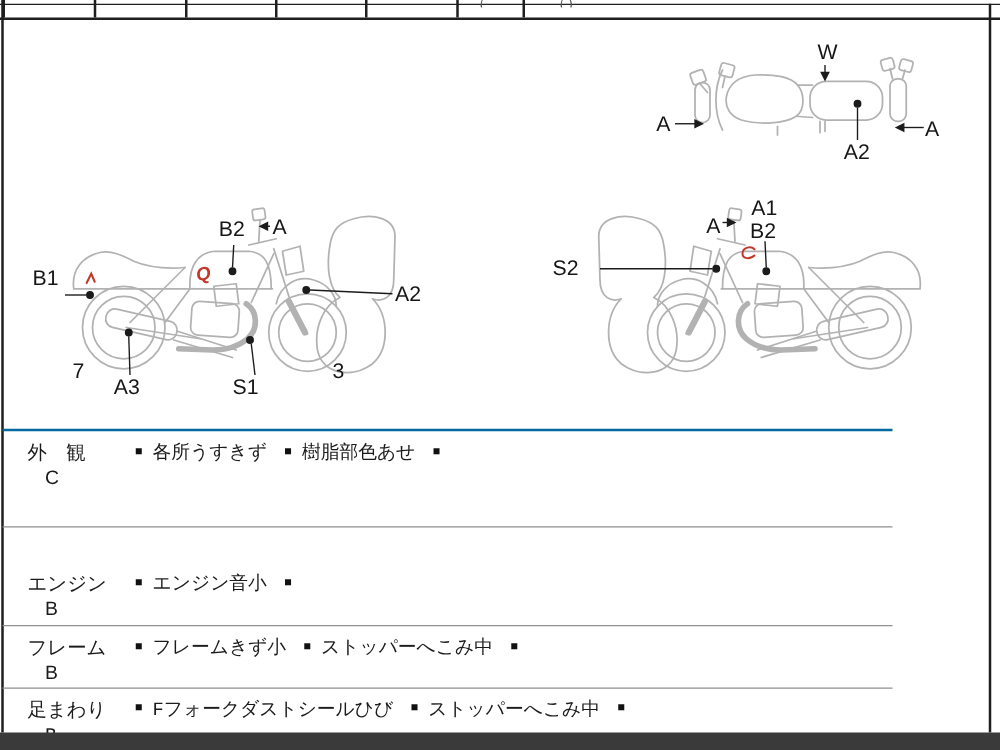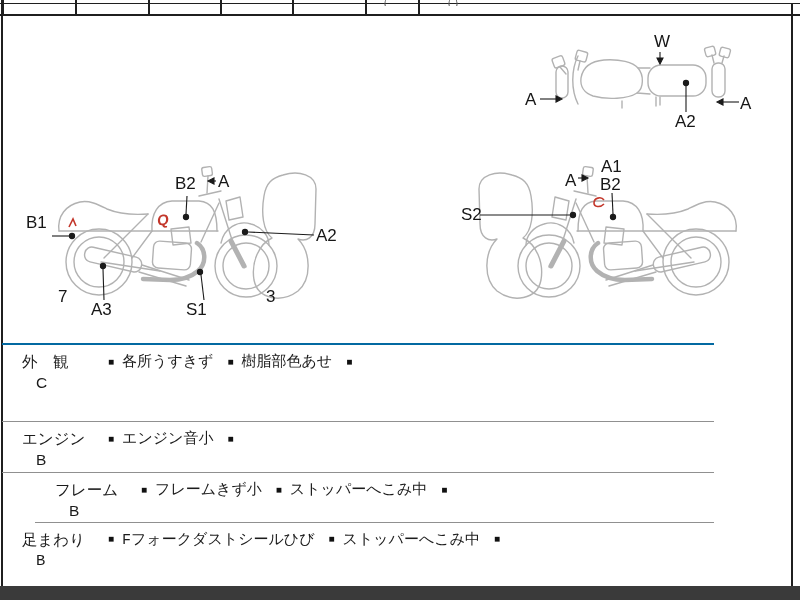--- a/index.html
+++ b/index.html
@@ -15,22 +15,22 @@
   .bottom-bar{position:absolute;left:0;right:0;top:586px;height:14px;background:#3a3a3a;}
   
   .dlabel{position:absolute;font-size:17px;line-height:1;color:#161616;letter-spacing:0;}
   .qmark{position:absolute;left:157px;top:211px;font-size:15px;font-weight:bold;font-style:italic;
          color:#c3372b;transform:rotate(-10deg);}
   svg.art{position:absolute;left:0;top:0;pointer-events:none;}
   
   .ctable{position:absolute;left:2px;top:343px;width:712px;border-top:2px solid #0369a1;}
   .trow{position:relative;border-bottom:1px solid #909090;}
   .trow:nth-child(1){height:76px;}
-  .trow:nth-child(2){height:50px;}
-  .trow:nth-child(3){height:49px;margin-left:33px;}
+  .trow:nth-child(2){height:50px;margin-top:28px;}
+  .trow:nth-child(3){height:49px;}
   .trow:nth-child(4){height:64px;border-bottom:none;font-family:Liberation Mono, monospace;}
   .cat{position:absolute;left:20px;top:7px;font-size:15.5px;}
   .grade{position:absolute;left:34px;top:29px;font-size:15.5px;}
   .items{position:absolute;left:106px;top:7px;display:flex;gap:14px;white-space:nowrap;}
   .item{display:inline-flex;align-items:center;font-size:15px;}
   .bullet{font-size:10px;margin-right:8px;color:#111;}
 </style>
 </head>
 <body>
 
@@ -171,21 +171,21 @@
   <span class="dlabel" style="left:316px;top:227px;">A2</span>
   <span class="dlabel" style="left:58px;top:288px;">7</span>
   <span class="dlabel" style="left:91px;top:301px;">A3</span>
   <span class="dlabel" style="left:186px;top:301px;">S1</span>
   <span class="dlabel" style="left:266px;top:288px;">3</span>
   <span class="qmark">Q</span>
 
   <span class="dlabel" style="left:601px;top:158px;">A1</span>
   <span class="dlabel" style="left:600px;top:176px;">B2</span>
   <span class="dlabel" style="left:565px;top:172px;">A</span>
-  <span class="dlabel" style="left:461px;top:206px;text-align:right;">S2</span>
+  <span class="dlabel" style="left:442px;top:206px;text-align:right;">S2</span>
 
   <div class="ctable">
       <div class="trow">
         <span class="cat">外　観</span>
         <span class="grade">C</span>
         <div class="items">
           <span class="item">
             <span class="bullet">■</span>
             <span>各所うすきず</span>
           </span>

